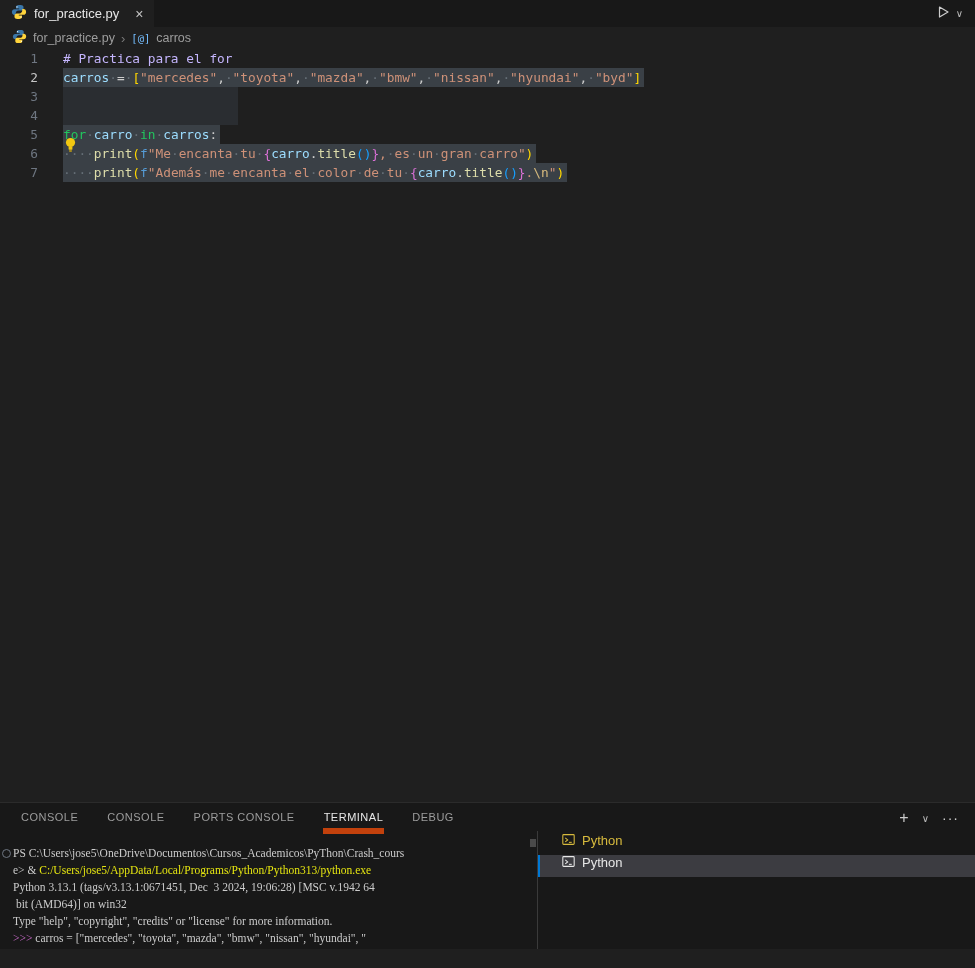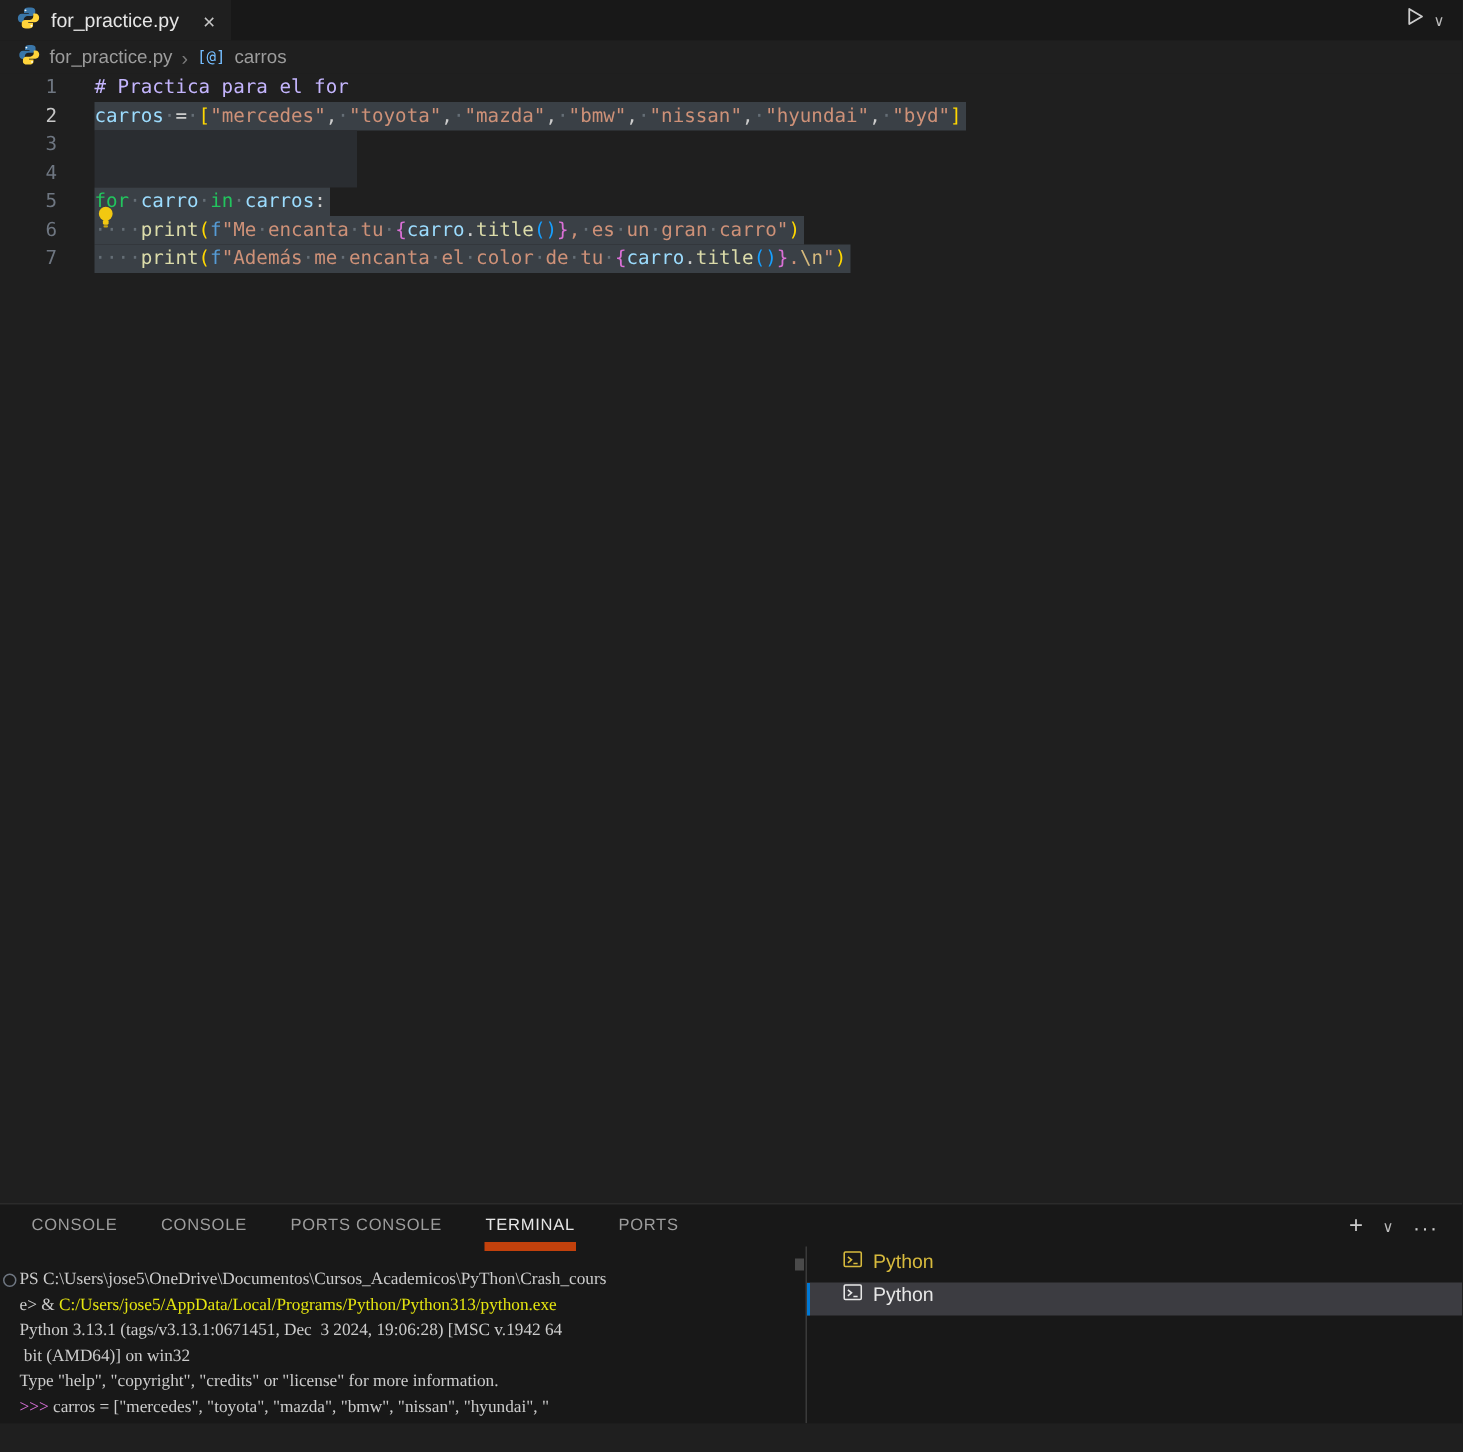--- a/index.html
+++ b/index.html
@@ -129,21 +129,21 @@
     </span>
   </div>
 
   <div class="panel">
     <div class="panel-header">
       <div id="panel-tabs" style="display:flex;">
           <span class="panel-tab">CONSOLE</span>
           <span class="panel-tab">CONSOLE</span>
           <span class="panel-tab">PORTS CONSOLE</span>
           <span class="panel-tab active">TERMINAL</span>
-          <span class="panel-tab">PORTS</span>
+          <span class="panel-tab">DEBUG</span>
         </div>
       <div class="panel-actions">
         <span class="pa-plus">+</span>
         <span class="pa-dd">∨</span>
         <span class="pa-more">···</span>
       </div>
     </div>
 
     <div class="terminal" id="terminal-lines"><div class="term-line"><span class="t-fg">PS C:\Users\jose5\OneDrive\Documentos\Cursos_Academicos\PyThon\Crash_cours</span></div><div class="term-line"><span class="t-fg">e&gt; &amp; </span><span class="t-yellow">C:/Users/jose5/AppData/Local/Programs/Python/Python313/python.exe</span></div><div class="term-line"><span class="t-fg">Python 3.13.1 (tags/v3.13.1:0671451, Dec  3 2024, 19:06:28) [MSC v.1942 64</span></div><div class="term-line"><span class="t-fg"> bit (AMD64)] on win32</span></div><div class="term-line"><span class="t-fg">Type "help", "copyright", "credits" or "license" for more information.</span></div><div class="term-line"><span class="t-magenta">&gt;&gt;&gt; </span><span class="t-fg">carros = ["mercedes", "toyota", "mazda", "bmw", "nissan", "hyundai", "</span></div><div class="term-line"><span class="t-fg">byd"]</span></div><div class="term-line"><span class="t-magenta">&gt;&gt;&gt; </span><span class="t-fg">for carro in carros:</span></div></div>
     <span class="term-decoration"></span>

